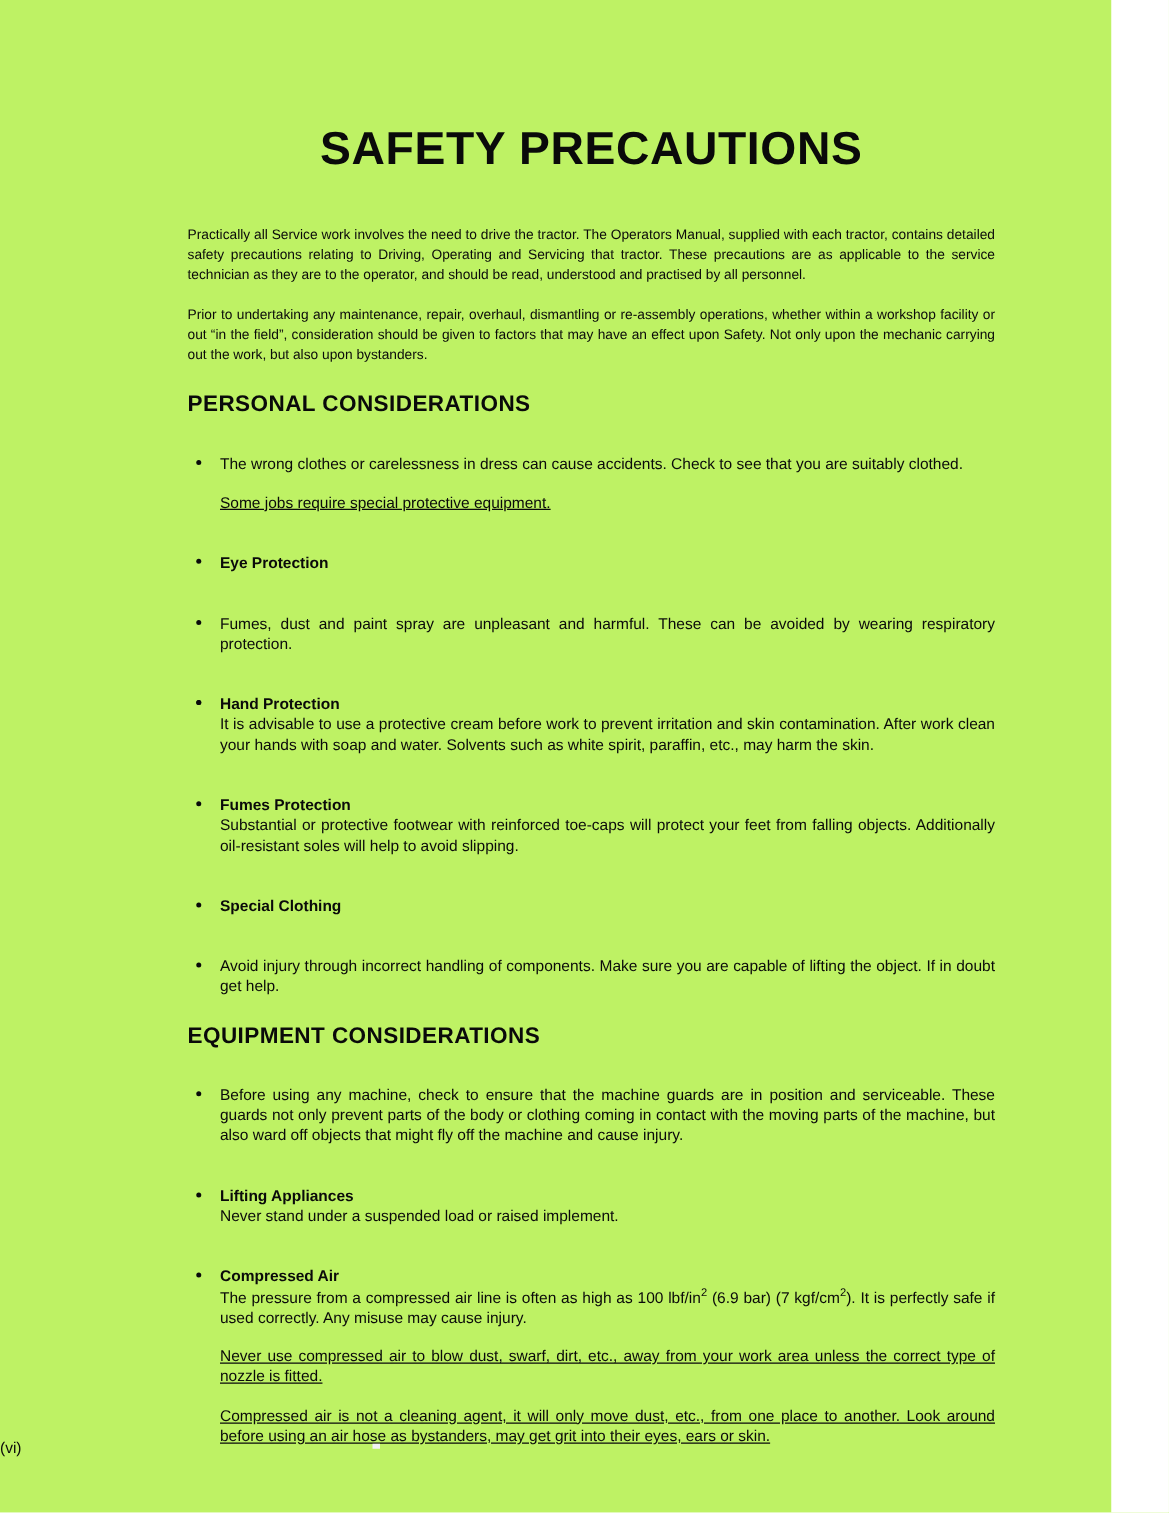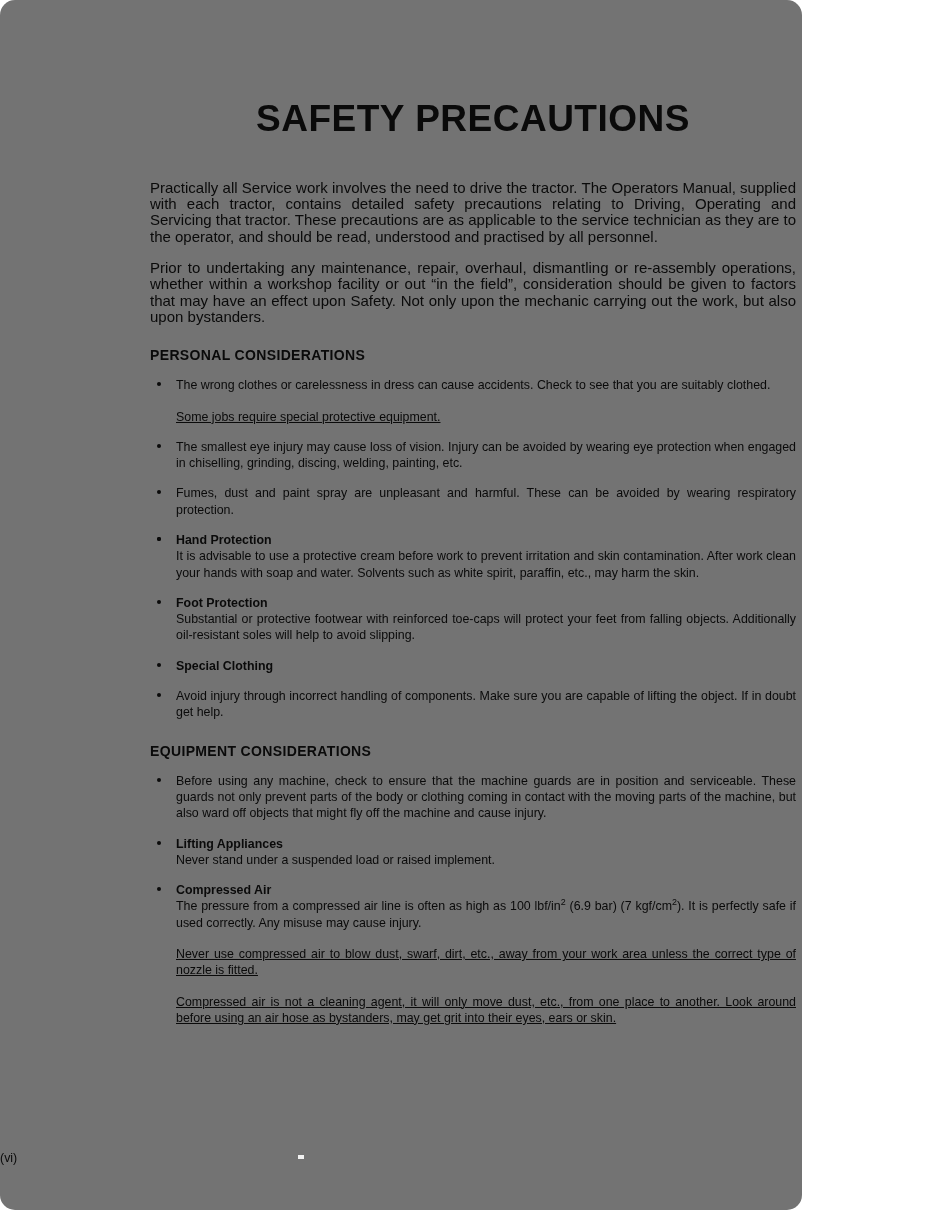--- a/index.html
+++ b/index.html
@@ -2,27 +2,26 @@
 <html><head>
 <meta charset="utf-8">
 <style>
   html, body {
     margin: 0;
     padding: 0;
     background: #ffffff;
   }
   .page {
     position: relative;
-    width: 802px;
+    width: 889px;
     height: 1210px;
-    background: #737373;
+    background: #bef264;
     font-family: "Liberation Sans", sans-serif;
     color: #0a0a0a;
     overflow: hidden;
-    border-radius: 15px;
   }
   .content {
     position: absolute;
     left: 150px;
     top: 0;
     width: 646px;
   }
   .doc-title {
     text-align: center;
     font-size: 37px;
@@ -30,44 +29,44 @@
     letter-spacing: 0.5px;
     margin: 0;
     padding-top: 100px;
     line-height: 1.05;
   }
   .intro-block {
     margin-top: 41px;
   }
   p.para {
     margin: 2px 0 0 0;
-    font-size: 15px;
+    font-size: 11px;
     line-height: 16.3px;
     text-align: justify;
     text-justify: inter-word;
   }
   p.para + p.para {
     margin-top: 15px;
   }
   .section-head {
-    font-size: 14px;
+    font-size: 18px;
     font-weight: bold;
     letter-spacing: 0.35px;
     margin: 22px 0 0 0;
     line-height: 16px;
   }
   .bullet-list {
     margin: 0;
     padding: 0;
     list-style: none;
   }
   .bullet-item {
     position: relative;
     padding-left: 26px;
-    margin-top: 14px;
+    margin-top: 32px;
   }
   .bullet-dot {
     position: absolute;
     left: 7px;
     top: 5px;
     width: 4px;
     height: 4px;
     background: #0a0a0a;
     border-radius: 50%;
   }
@@ -129,41 +128,41 @@
     <ul class="bullet-list">
 
       <li class="bullet-item">
         <span class="bullet-dot"></span>
         <p class="item-body">The wrong clothes or carelessness in dress can cause accidents. Check to see that you are suitably clothed.</p>
         <p class="item-body">Some jobs require special protective equipment.</p>
       </li>
 
       <li class="bullet-item">
         <span class="bullet-dot"></span>
-        <p class="item-body">The smallest eye injury may cause loss of vision. Injury can be avoided by wearing eye protection when engaged in chiselling, grinding, discing, welding, painting, etc.</p>
+        <p class="item-title">Eye Protection</p>
       </li>
 
       <li class="bullet-item">
         <span class="bullet-dot"></span>
         <p class="item-body">Fumes, dust and paint spray are unpleasant and harmful. These can be avoided by wearing respiratory protection.</p>
       </li>
 
       <li class="bullet-item">
         <span class="bullet-dot"></span>
       </li>
 
       <li class="bullet-item">
         <span class="bullet-dot"></span>
         <p class="item-title">Hand Protection</p>
         <p class="item-body">It is advisable to use a protective cream before work to prevent irritation and skin contamination. After work clean your hands with soap and water. Solvents such as white spirit, paraffin, etc., may harm the skin.</p>
       </li>
 
       <li class="bullet-item">
         <span class="bullet-dot"></span>
-        <p class="item-title">Foot Protection</p>
+        <p class="item-title">Fumes Protection</p>
         <p class="item-body">Substantial or protective footwear with reinforced toe-caps will protect your feet from falling objects. Additionally oil-resistant soles will help to avoid slipping.</p>
       </li>
 
       <li class="bullet-item">
         <span class="bullet-dot"></span>
         <p class="item-title">Special Clothing</p>
       </li>
 
       <li class="bullet-item">
         <span class="bullet-dot"></span>

